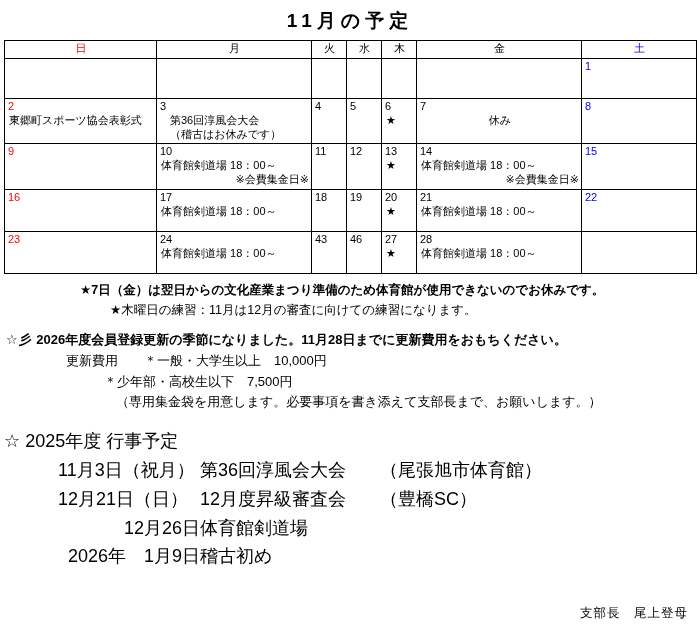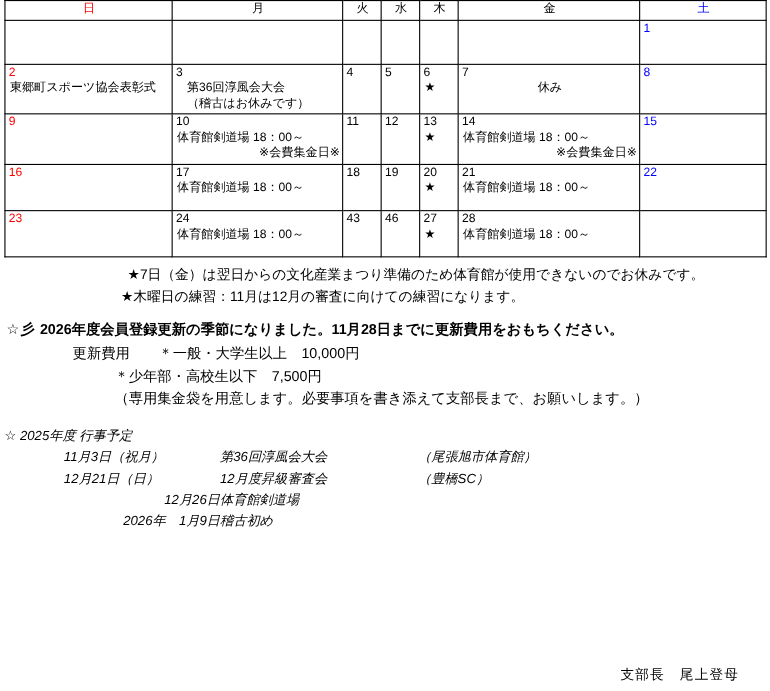--- a/index.html
+++ b/index.html
@@ -59,68 +59,68 @@
   .center { text-align: center; }
   .star { font-size: 11px; }
   .indent1 { padding-left: 10px; }
 
   .notes {
     margin-top: 7px;
     padding-left: 0;
     font-size: 12.5px;
     line-height: 1.55;
   }
-  .notes .n1 { padding-left: 116px; }
+  .notes .n1 { padding-left: 80px; font-weight: bold; }
   .notes .n2 { padding-left: 110px; }
 
   .sec {
     margin-top: 10px;
     font-size: 13px;
     line-height: 1.6;
   }
   .sec .head {
     font-weight: bold;
     padding-left: 6px;
   }
   .sec .head .mark { letter-spacing: 1px; }
   .sec .l1 { padding-left: 66px; }
   .sec .l2 { padding-left: 104px; }
-  .sec .l3 { padding-left: 104px; }
+  .sec .l3 { padding-left: 104px; margin-left: 12px; }
   .sec .b1 { padding-left: 52px; }
   .sec .b2 { padding-left: 52px; }
 
   .sched {
     margin-top: 14px;
-    font-size: 12px;
+    font-size: 18px;
     line-height: 1.6;
-    font-style: italic;
   }
   .sched .shead { padding-left: 4px; }
   .sched-row {
     display: flex;
     padding-left: 18px;
     margin-left: 40px;
   }
   .sched-row .d { width: 142px; }
   .sched-row .e { width: 180px; }
   .sched-row .v { }
   .sched-row.r-right .d { text-align: right; width: 142px; padding-right: 0; }
   .sign {
     position: absolute;
-    right: 28px;
+    right: 12px;
     bottom: 6px;
     font-size: 12.5px;
     letter-spacing: 1px;
   }
 </style>
 </head>
 <body>
 
 <div class="page">
 
+  <div class="title">11月の予定</div>
 
   <table class="cal">
     <colgroup>
       <col style="width:152px">
       <col style="width:155px">
       <col style="width:35px">
       <col style="width:35px">
       <col style="width:35px">
       <col style="width:165px">
       <col style="width:115px">

